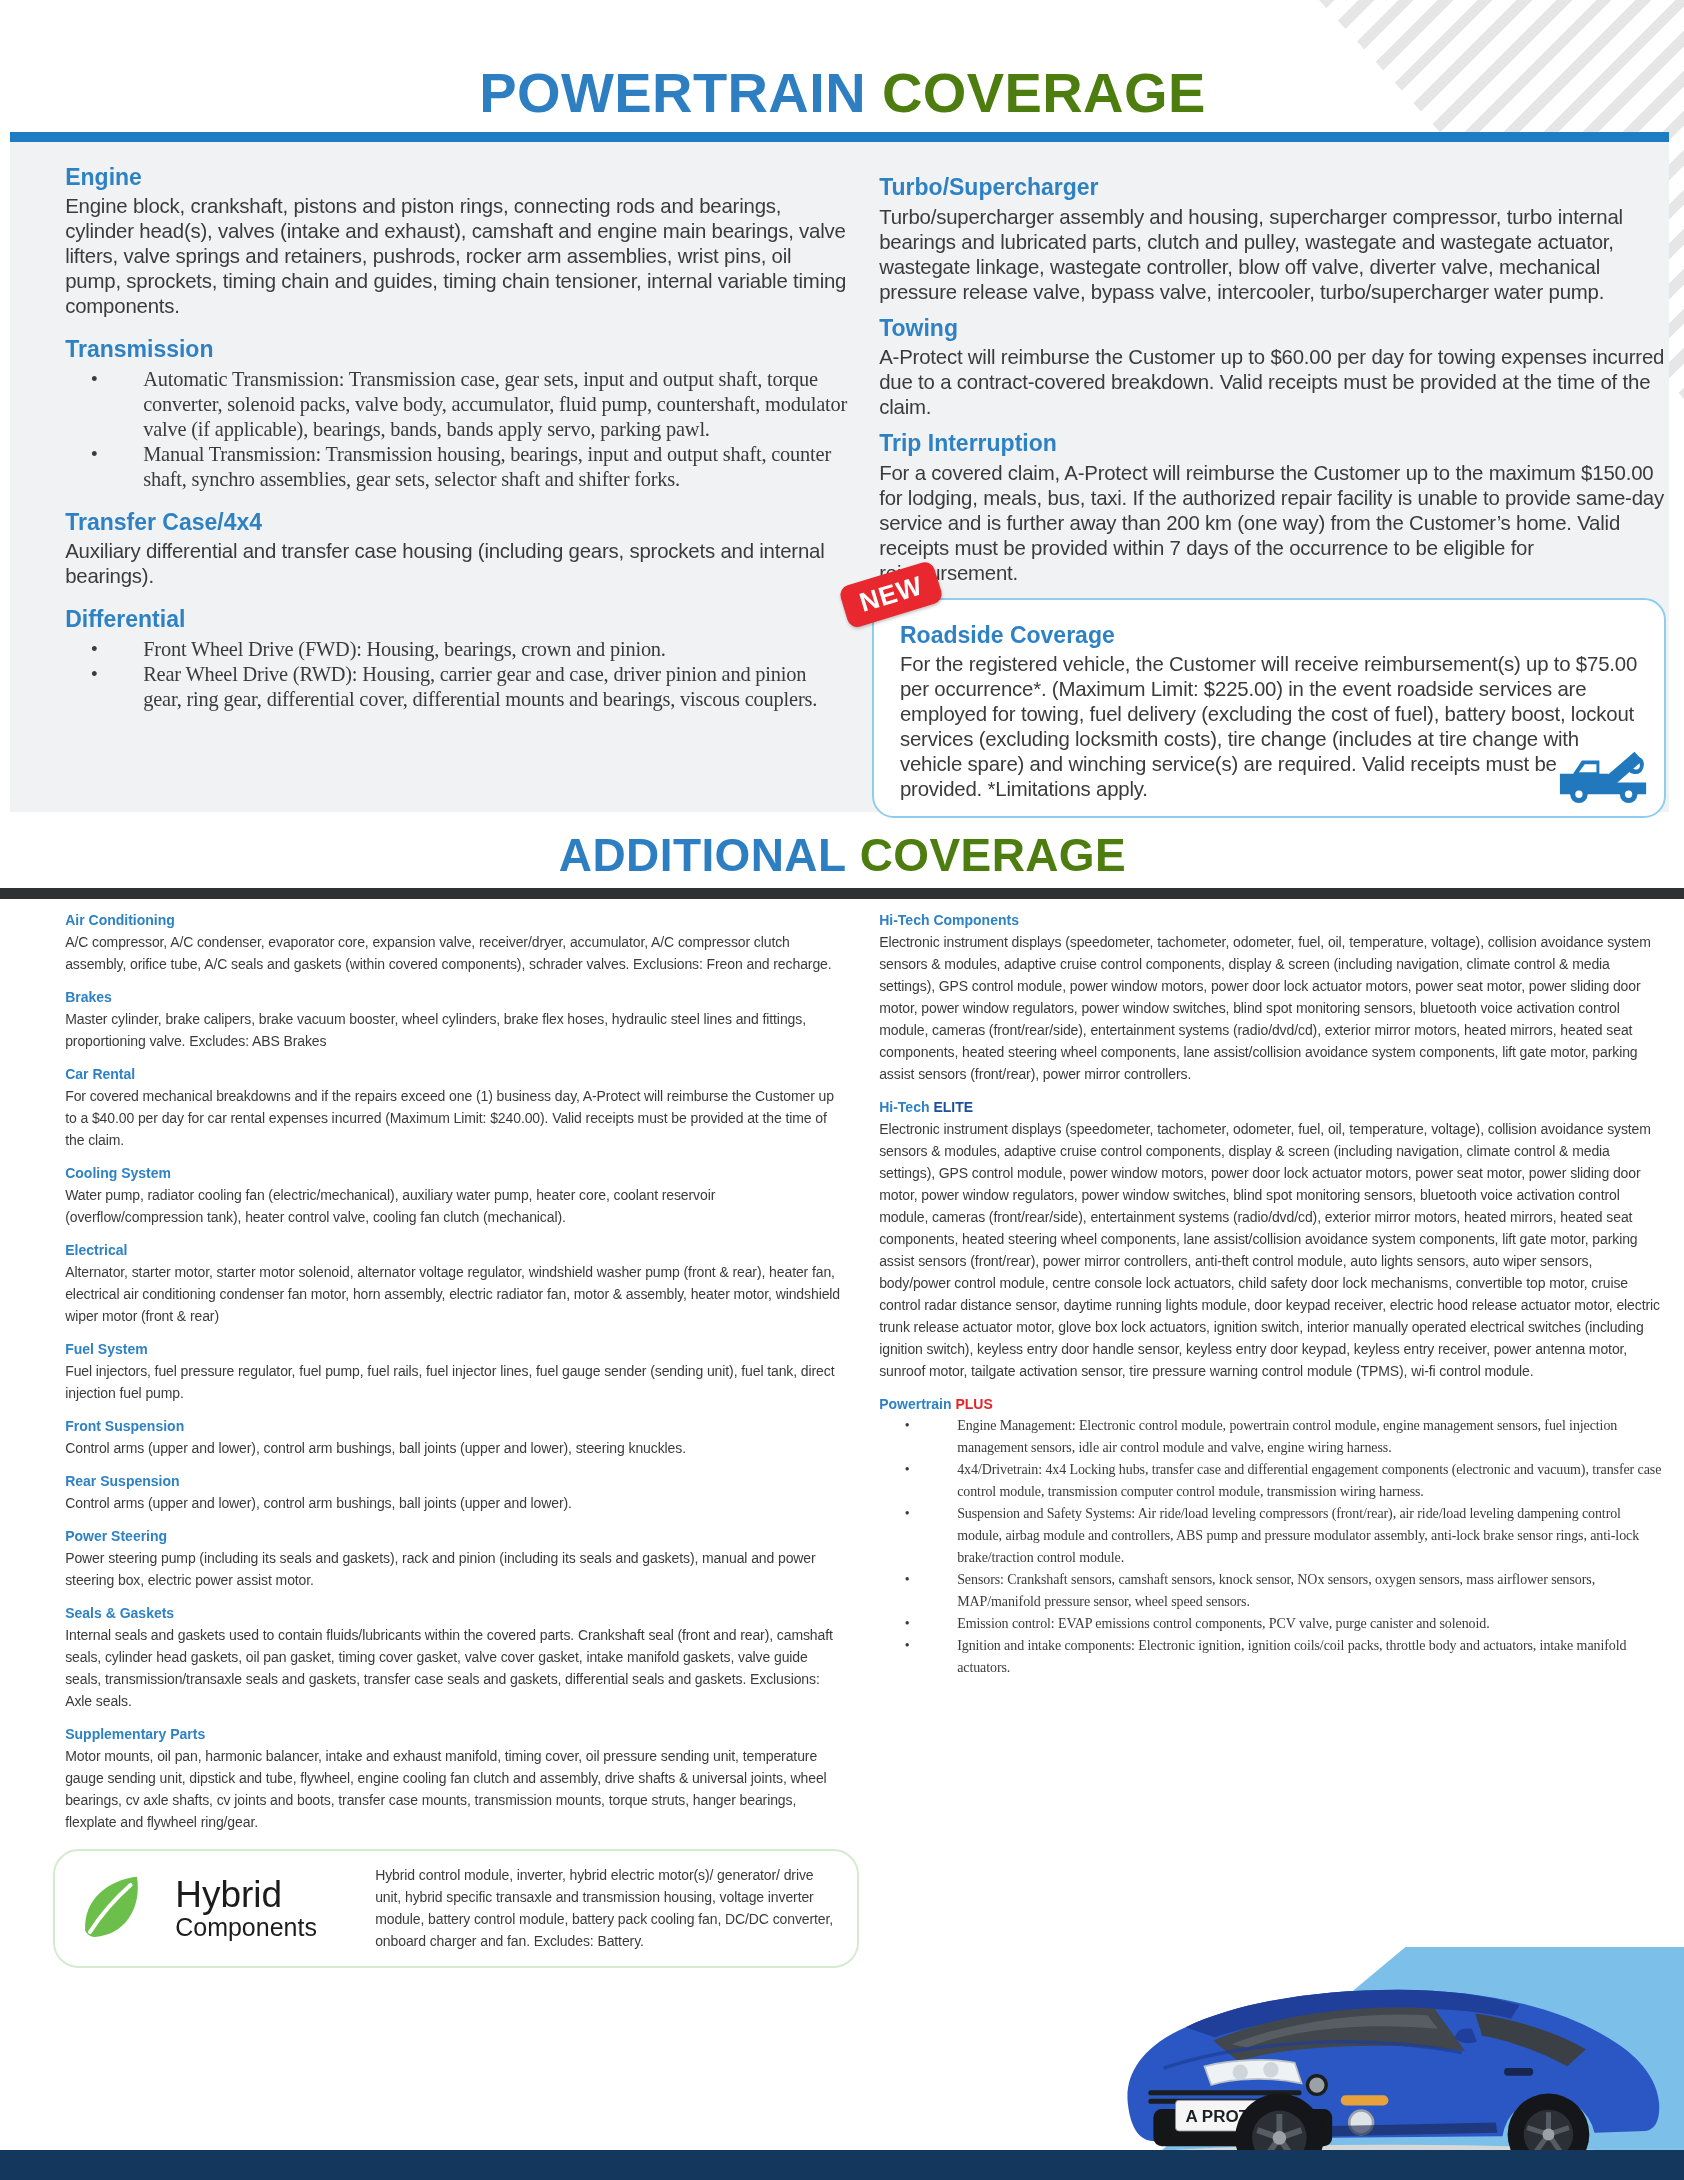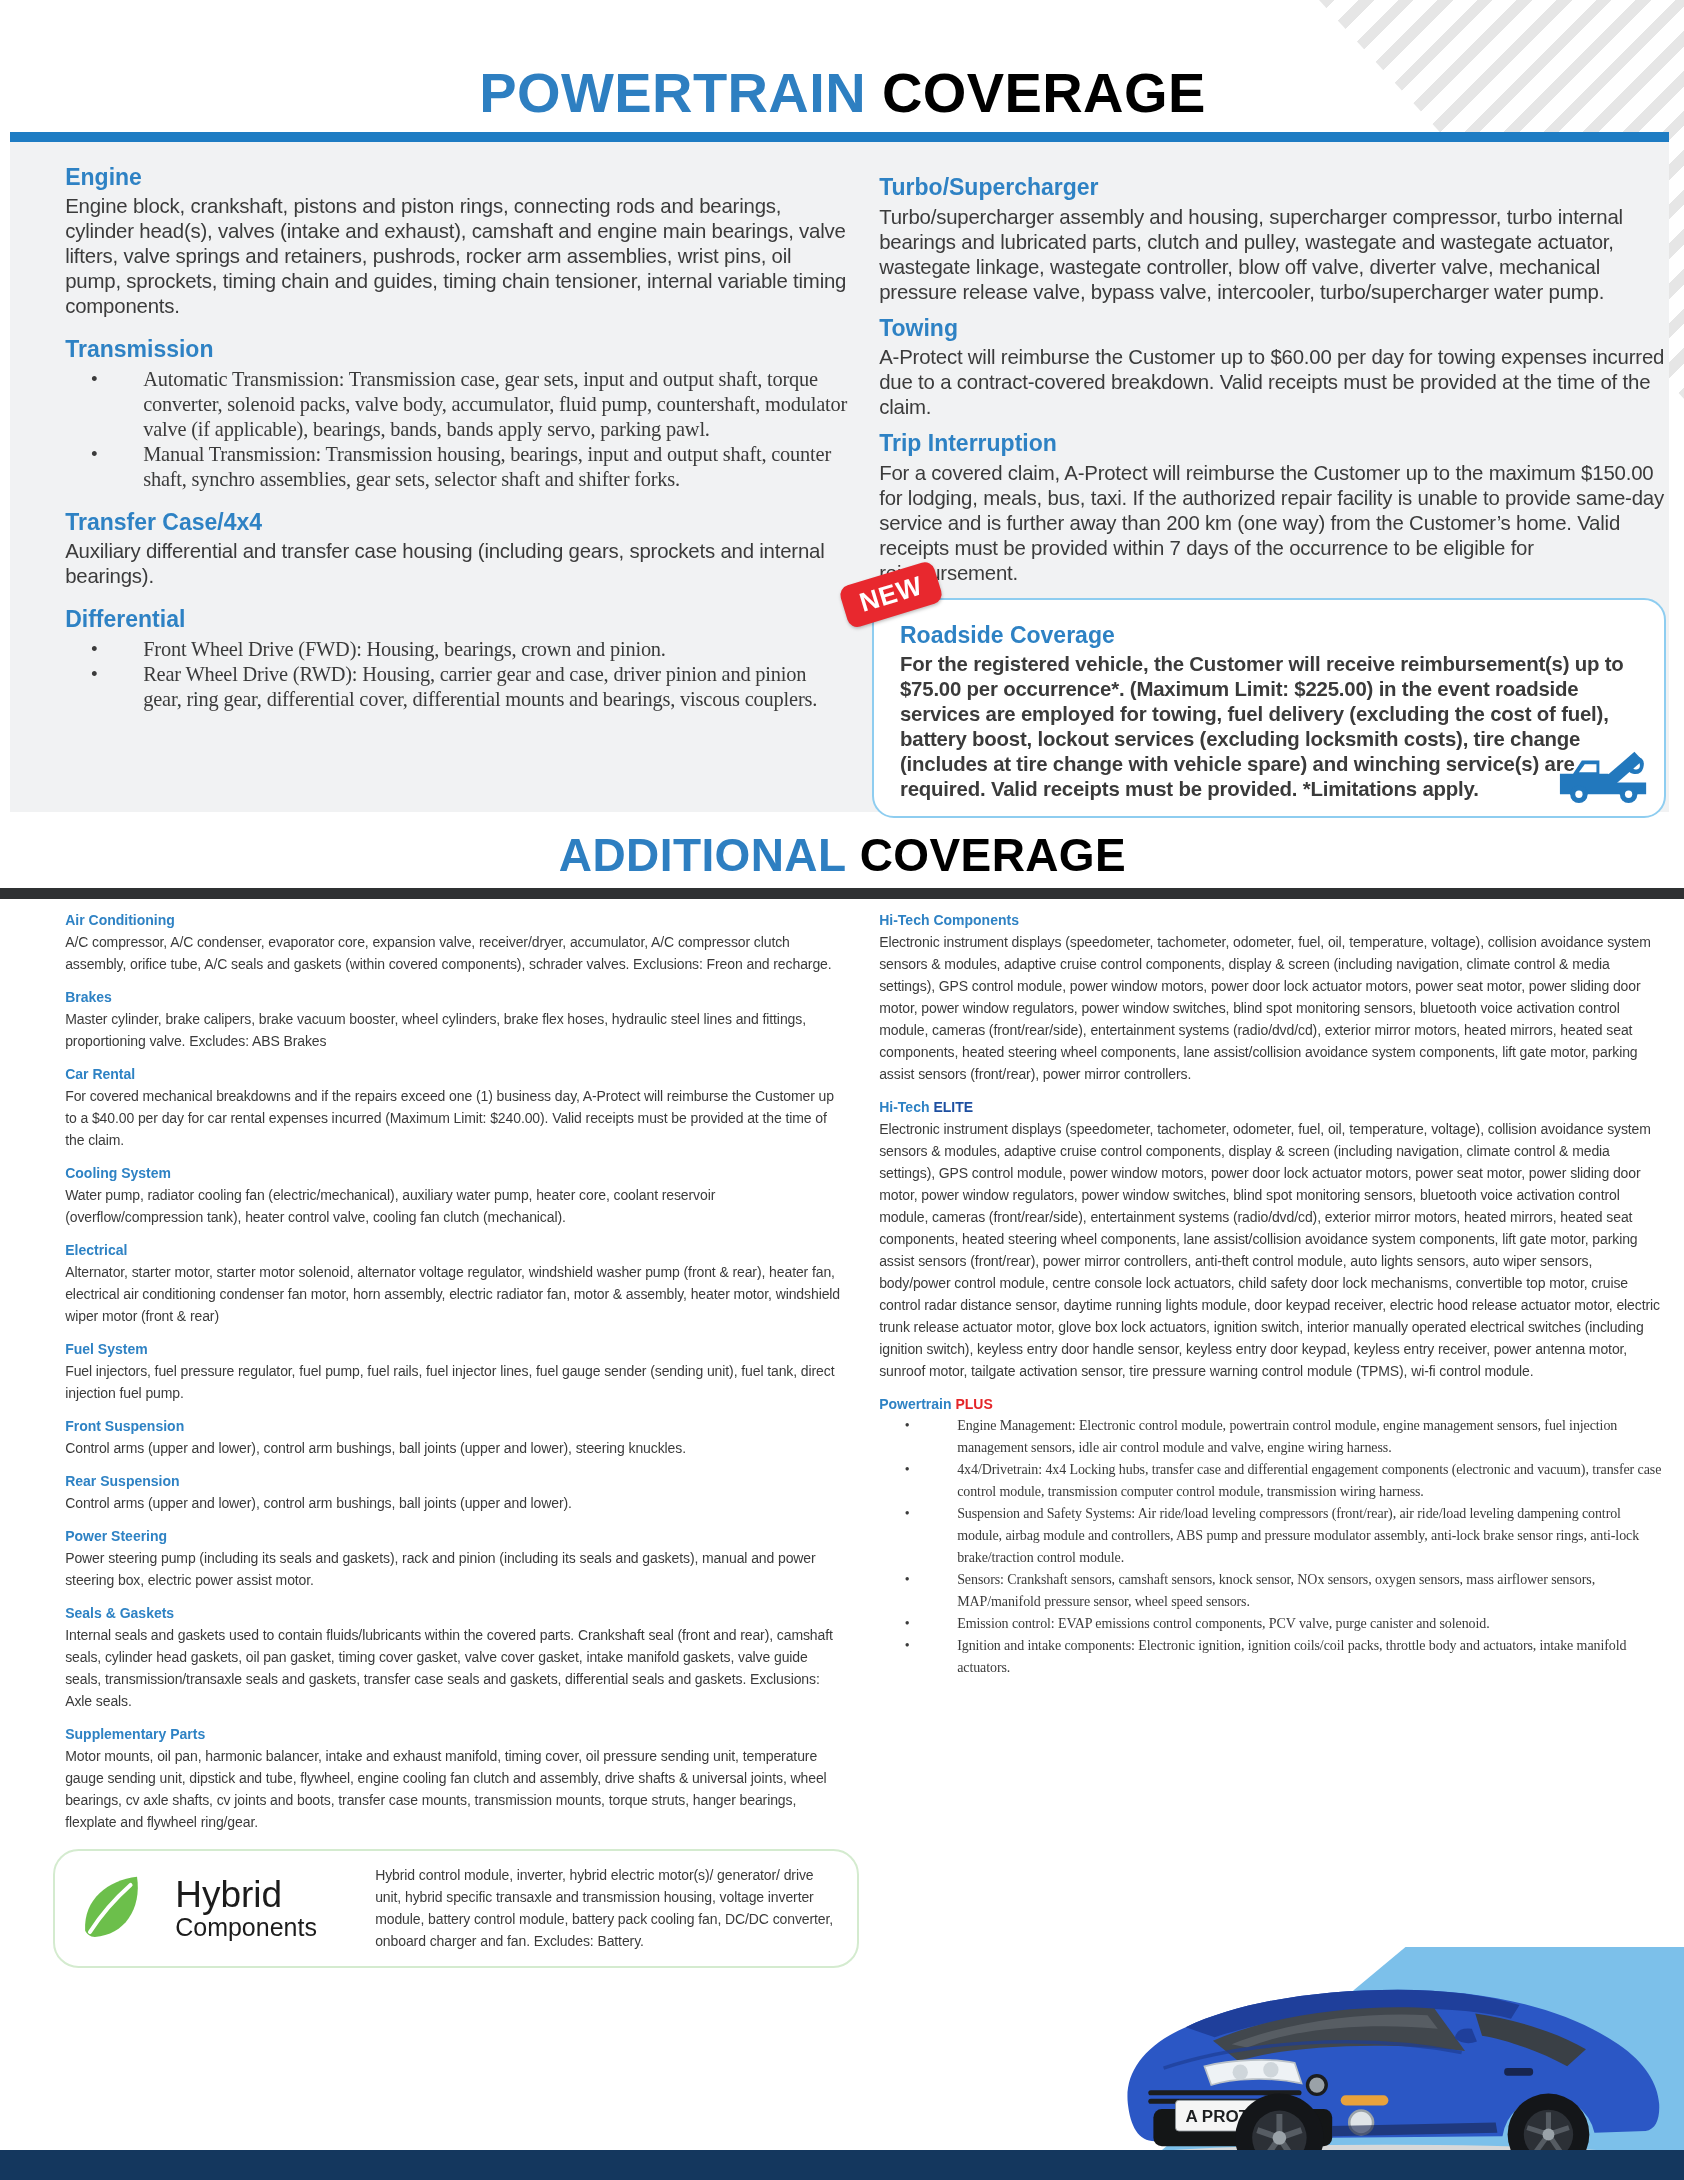--- a/index.html
+++ b/index.html
@@ -10,21 +10,21 @@
   .stripes{position:absolute;top:0;right:0;width:366px;height:400px;
     background:repeating-linear-gradient(135deg,#e6e6e6 0 11px,#ffffff 11px 28px);
     clip-path:polygon(0 0,100% 0,100% 100%);}
 
   
   .main-title{position:absolute;top:60px;left:0;width:100%;margin:0;text-align:center;
     font-size:56px;font-weight:bold;letter-spacing:0.4px;}
   .sub-title{position:absolute;top:828px;left:0;width:100%;margin:0;text-align:center;
     font-size:46px;font-weight:bold;letter-spacing:0.4px;}
   .t-blue{color:#2e7fc1;}
-  .t-gray{color:#000000;}
+  .t-gray{color:#4d7c0f;}
 
   .blue-rule{position:absolute;left:10.2px;top:132px;width:1659px;height:10.2px;background:#1e7cc3;}
   .dark-rule{position:absolute;left:0;top:888px;width:1685px;height:11px;background:#2f3133;}
 
   
   .coverage{position:absolute;left:10.2px;top:142px;width:1659px;height:670px;background:#f1f2f3;}
   .options{position:absolute;left:10.2px;top:900px;width:1659px;height:1252px;background:transparent;}
   .col{position:absolute;top:22px;}
   .col-left{left:55px;width:782px;}
   .col-right{left:869px;width:787px;}
@@ -42,21 +42,21 @@
   ul.blt{margin:0;padding:0;list-style:none;}
   ul.blt li{position:relative;padding-left:78px;font-family:Liberation Serif, serif;}
   ul.blt li::before{content:"\2022";position:absolute;left:25.6px;}
 
   .accent{font-weight:bold;}
 
   
   .roadside_box{position:relative;margin-top:12px;margin-left:-6.8px;background:#fff;
     border:2.6px solid #8ecdf0;border-radius:22px;padding:12px 20.4px 13.6px 25.6px;}
   .roadside_box h3{margin-top:0;}
-  .roadside_box p{font-size:19px;line-height:22px;font-weight:bold;}
+  .roadside_box p{font-size:19px;line-height:22px;}
   .new-badge{position:absolute;top:-27px;left:-32px;transform:rotate(-17deg);
     background:#e8282e;color:#fff;font-weight:bold;font-size:26.4px;letter-spacing:0.9px;
     padding:6px 17px;border-radius:10.2px;box-shadow:0 1.7px 3.4px rgba(0,0,0,.25);}
   .truck-wrap{position:absolute;right:12px;bottom:5.1px;width:95px;height:65px;}
 
   
   .hybrid_box{display:flex;align-items:center;gap:17px;margin-top:15.3px;margin-left:-12px;
     width:806px;box-sizing:border-box;background:#fff;border:2.6px solid #d4ebcf;border-radius:25.6px;
     padding:13.6px 22px;}
   .hy-left{display:flex;align-items:center;gap:25px;flex:0 0 281px;}

